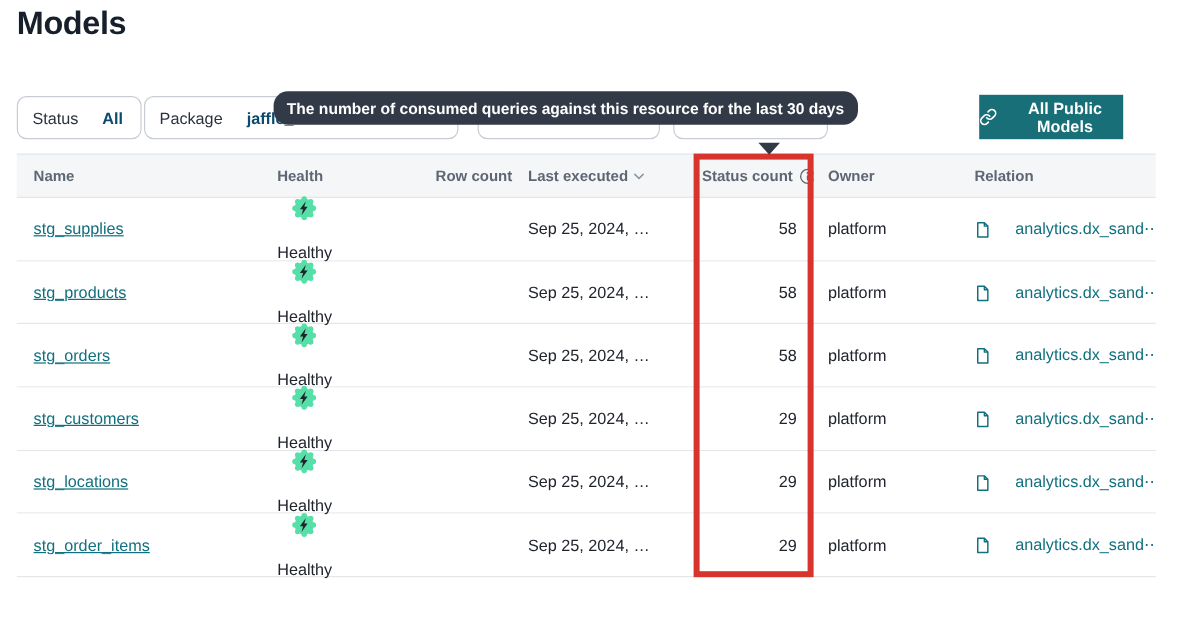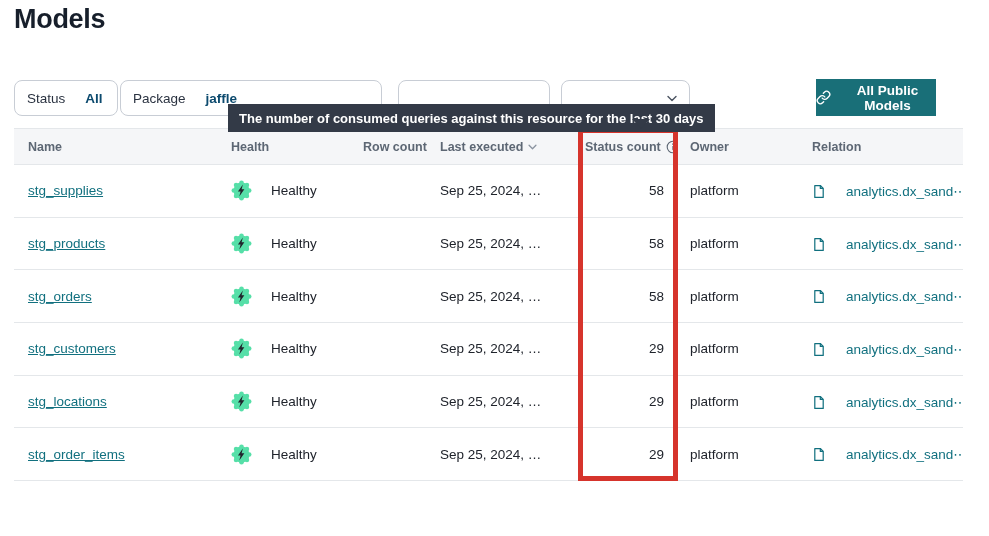--- a/index.html
+++ b/index.html
@@ -28,40 +28,40 @@
   .filter.f2{left:120px;width:262px;}
   .filter.f3{left:398px;width:152px;}
   .filter.f4{left:561px;width:129px;justify-content:flex-end;}
   .chev{display:inline-flex;margin-left:2px;}
 
   .btn-public{position:absolute;left:816px;top:79px;width:120px;height:37px;border:none;border-radius:0;
     background:var(--accent-teal);color:#fff;font-weight:700;font-size:13.5px;
     display:flex;align-items:center;justify-content:center;gap:8px;cursor:pointer;font-family:inherit;}
 
   
-  .tooltip{position:absolute;left:228px;top:104px;height:28px;background:var(--tooltip-bg);color:#fff;
-    border-radius:0;display:flex;align-items:center;padding:0 11px;font-size:13px;font-weight:700;z-index:30;white-space:nowrap;}
+  .tooltip{position:absolute;left:228px;top:76px;height:28px;background:var(--tooltip-bg);color:#fff;
+    border-radius:12px;display:flex;align-items:center;padding:0 11px;font-size:13px;font-weight:700;z-index:30;white-space:nowrap;}
   .tooltip-arrow{position:absolute;left:632px;top:119px;width:0;height:0;z-index:31;
     border-left:9px solid transparent;border-right:9px solid transparent;border-top:10px solid var(--tooltip-bg);}
 
   
   .table{position:absolute;left:14px;top:128px;width:949px;}
   .t-row{display:grid;grid-template-columns:217px 132px 77px 138px 100px 122px 163px;align-items:center;}
   .t-head{height:37px;background:var(--header-bg);border-top:1px solid var(--border-gray);border-bottom:1px solid var(--border-gray);}
   .t-head .cell{font-size:12.5px;font-weight:700;color:var(--header-text);display:flex;align-items:center;gap:5px;}
   .t-body .t-row{height:52.7px;border-bottom:1px solid var(--border-gray);background:#fff;}
   .cell{padding:0;display:flex;align-items:center;overflow:hidden;white-space:nowrap;}
   .c-name{padding-left:14px;}
   .c-query{justify-content:flex-end;padding-right:14px;}
   .c-queryh{padding-left:7px;}
   .c-owner,.c-relation{padding-left:12px;}
   .row-text{font-size:13.5px;color:var(--text-dark);}
   .name-link{font-size:13.5px;font-weight:400;color:var(--link-teal);text-decoration:underline;cursor:pointer;}
   .relation-link{font-size:13.5px;color:var(--link-teal);display:flex;align-items:flex-end;gap:20px;cursor:pointer;}
-  .health-wrap{display:flex;align-items:center;gap:19px;}
+  .health-wrap{display:flex;align-items:center;gap:19px;flex-direction:column;}
 
   
   .red-box{position:absolute;left:578px;top:128px;width:100px;height:353px;
     border:5px solid var(--highlight-red);z-index:20;pointer-events:none;}
 
   .icon{display:inline-flex;flex:none;}
 </style>
 </head>
 <body>
 

